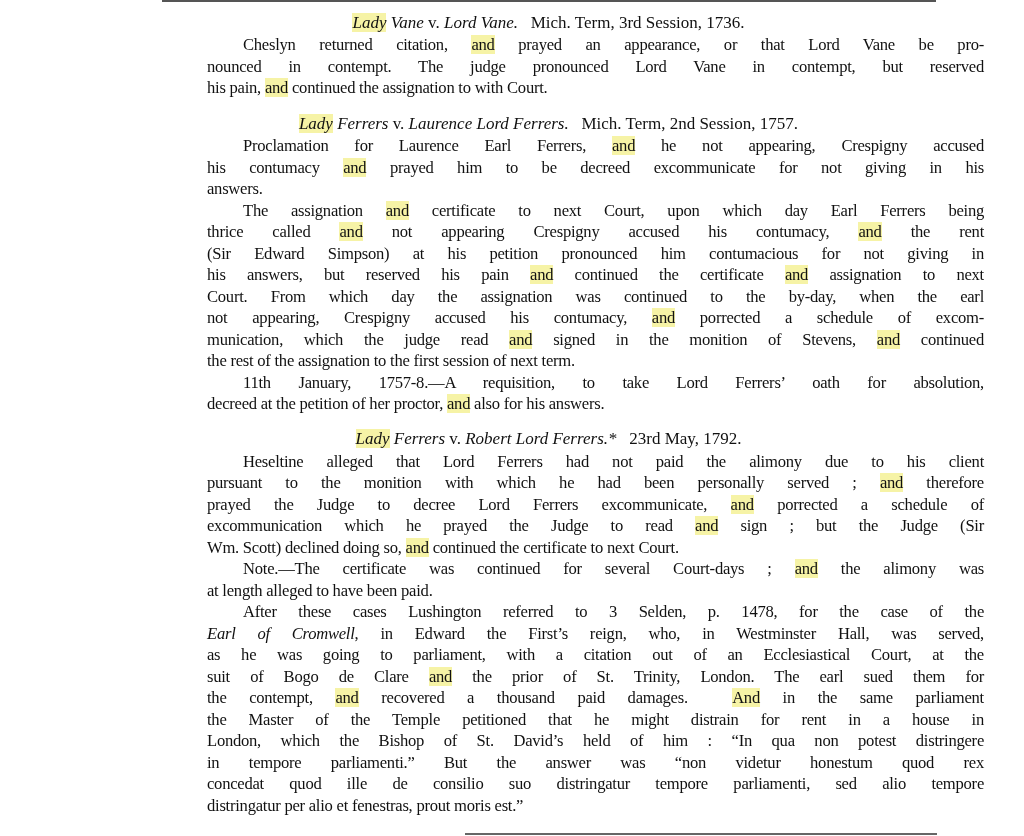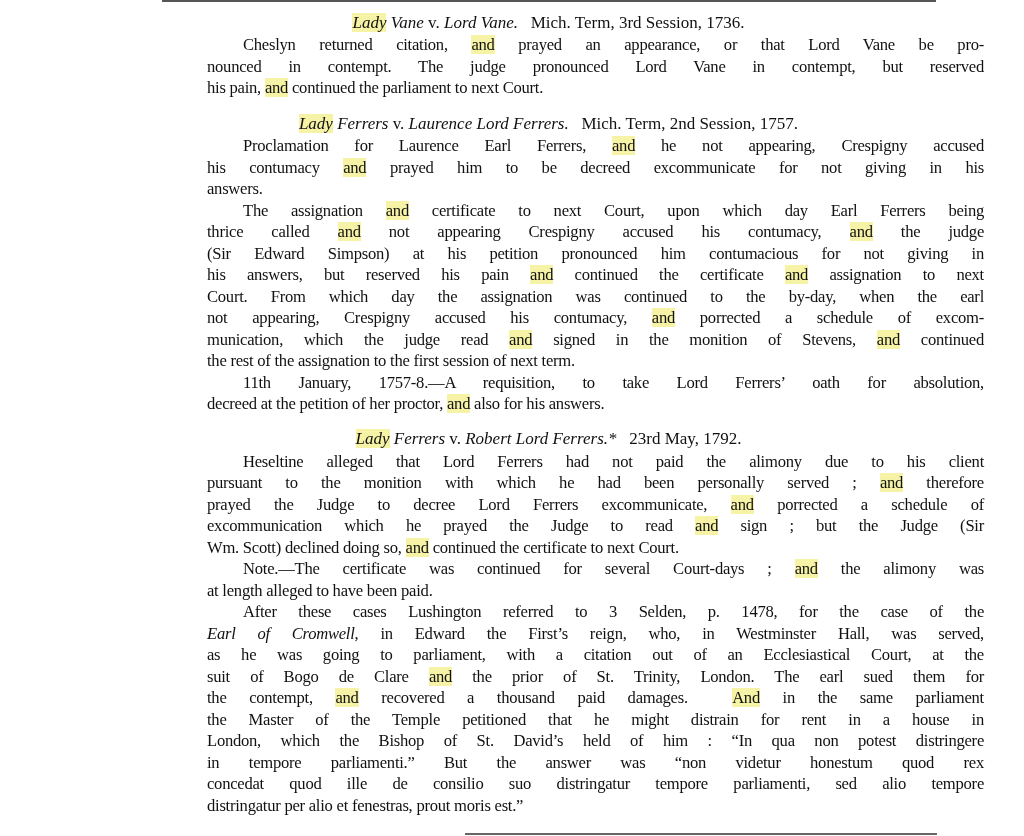--- a/index.html
+++ b/index.html
@@ -23,30 +23,30 @@
 
 <div class="rule-top"></div>
 
 <div class="page">
 
   <div class="heading" style="top:2px">
     <span class="it hl">Lady</span><span class="it"> Vane</span><span> v. </span><span class="it">Lord Vane.</span><span style="white-space:pre">   Mich. Term, 3rd Session, 1736.</span>
   </div>
   <div class="line indent" style="top:24px"><span>Cheslyn returned citation, </span><span class="hl">and</span><span> prayed an appearance, or that Lord Vane be pro-</span></div>
   <div class="line" style="top:46px"><span>nounced in contempt.  The judge pronounced Lord Vane in contempt, but reserved</span></div>
-  <div class="line last" style="top:67px"><span>his pain, </span><span class="hl">and</span><span> continued the parliament to next Court.</span></div>
+  <div class="line last" style="top:67px"><span>his pain, </span><span class="hl">and</span><span> continued the assignation to with Court.</span></div>
 
   <div class="heading" style="top:103px">
     <span class="it hl">Lady</span><span class="it"> Ferrers</span><span> v. </span><span class="it">Laurence Lord Ferrers.</span><span style="white-space:pre">   Mich. Term, 2nd Session, 1757.</span>
   </div>
   <div class="line indent" style="top:125px"><span>Proclamation for Laurence Earl Ferrers, </span><span class="hl">and</span><span> he not appearing, Crespigny accused</span></div>
   <div class="line" style="top:147px"><span>his contumacy </span><span class="hl">and</span><span> prayed him to be decreed excommunicate for not giving in his</span></div>
   <div class="line last" style="top:168px"><span>answers.</span></div>
   <div class="line indent" style="top:190px"><span>The assignation </span><span class="hl">and</span><span> certificate to next Court, upon which day Earl Ferrers being</span></div>
-  <div class="line" style="top:211px"><span>thrice called </span><span class="hl">and</span><span> not appearing Crespigny accused his contumacy, </span><span class="hl">and</span><span> the judge</span></div>
+  <div class="line" style="top:211px"><span>thrice called </span><span class="hl">and</span><span> not appearing Crespigny accused his contumacy, </span><span class="hl">and</span><span> the rent</span></div>
   <div class="line" style="top:233px"><span>(Sir Edward Simpson) at his petition pronounced him contumacious for not giving in</span></div>
   <div class="line" style="top:254px"><span>his answers, but reserved his pain </span><span class="hl">and</span><span> continued the certificate </span><span class="hl">and</span><span> assignation to next</span></div>
   <div class="line" style="top:276px"><span>Court.  From which day the assignation was continued to the by-day, when the earl</span></div>
   <div class="line" style="top:297px"><span>not appearing, Crespigny accused his contumacy, </span><span class="hl">and</span><span> porrected a schedule of excom-</span></div>
   <div class="line" style="top:319px"><span>munication, which the judge read </span><span class="hl">and</span><span> signed in the monition of Stevens, </span><span class="hl">and</span><span> continued</span></div>
   <div class="line last" style="top:340px"><span>the rest of the assignation to the first session of next term.</span></div>
   <div class="line indent" style="top:362px"><span>11th January, 1757-8.—A requisition, to take Lord Ferrers’ oath for absolution,</span></div>
   <div class="line last" style="top:383px"><span>decreed at the petition of her proctor, </span><span class="hl">and</span><span> also for his answers.</span></div>
 
   <div class="heading" style="top:418px">

